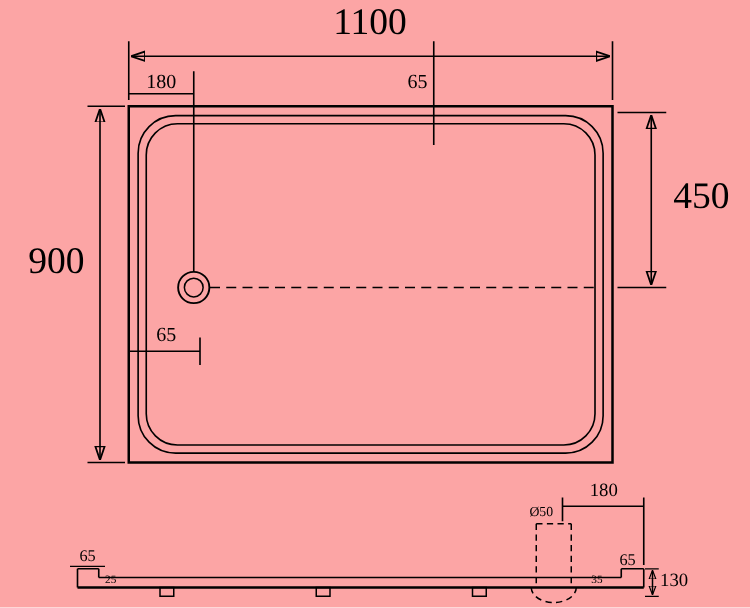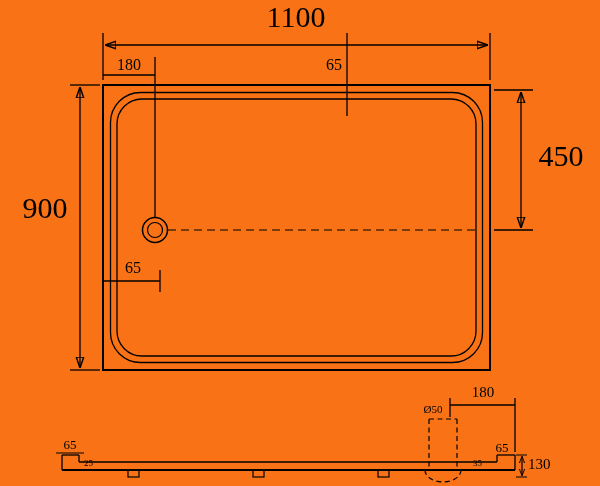--- a/index.html
+++ b/index.html
@@ -1,19 +1,19 @@
 <!DOCTYPE html>
 <html><head>
 <meta charset="utf-8">
 <style>
   * { box-sizing: border-box; }
   html, body { margin: 0; padding: 0; background: #ffffff; }
   .canvas {
     width: 600px; height: 486px;
-    background: #f97316;
+    background: #fca5a5;
     overflow: hidden;
     font-family: "Liberation Serif", serif;
   }
   svg { display: block; }
   svg line, svg rect, svg circle, svg path {
     stroke: #000; fill: none; stroke-width: 1.3;
     stroke-linecap: butt;
   }
   svg .heavy { stroke-width: 2; }
   svg .thin  { stroke-width: 1; }

